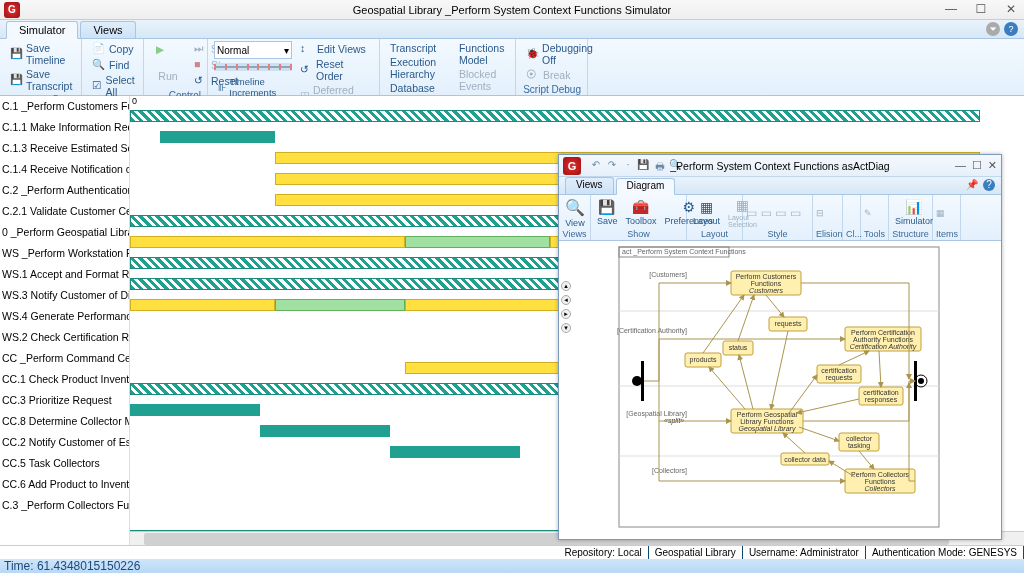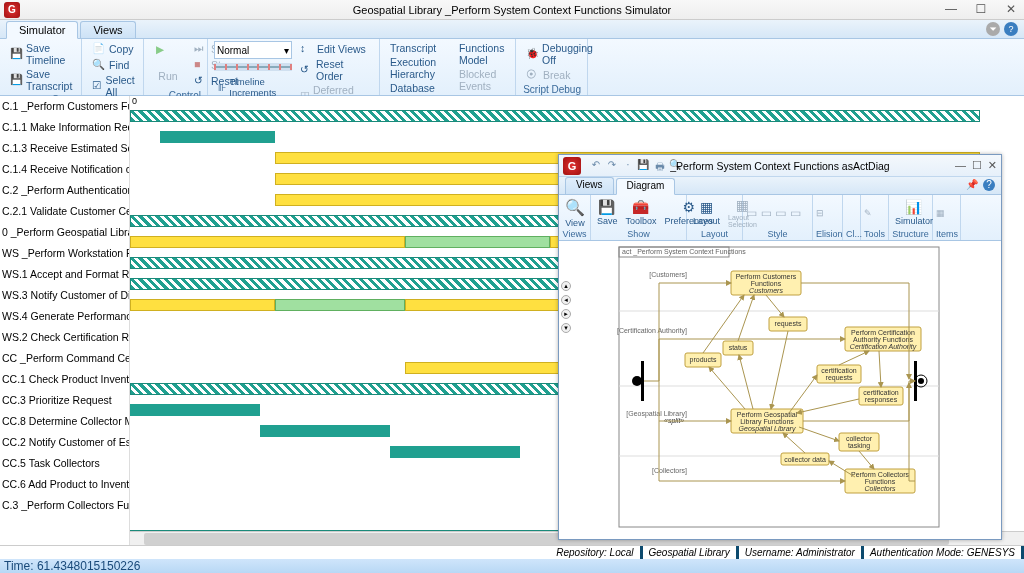--- a/index.html
+++ b/index.html
@@ -46,21 +46,21 @@
   .bar { position: absolute; height: 12px; top: 4px; }
   .hatched { background: repeating-linear-gradient(45deg, #20a090, #20a090 3px, #fff 3px, #fff 6px); border: 1px solid #1a8a7a; }
   .solid-teal { background: #20a090; }
   .solid-yellow { background: #ffe040; border: 1px solid #d0b020; }
   .solid-lightgreen { background: #a0e0a0; border: 1px solid #60b060; }
   .hscroll { position: absolute; bottom: 0; left: 130px; right: 0; height: 14px; background: #f0f0f0; border-top: 1px solid #ccc; }
   .hscroll-thumb { position: absolute; left: 14px; width: 90%; height: 12px; top: 1px; background: #d0d0d0; border-radius: 2px; }
   
   
   .status { position: absolute; bottom: 14px; left: 0; right: 0; height: 14px; background: #fff; border-top: 1px solid #ccc; display: flex; font-size: 10px; }
-  .status-cell { border-right: 3px solid #0c4a6e; padding: 0 6px; line-height: 14px; font-style: italic; }
+  .status-cell { border-right: 1px solid #0c4a6e; padding: 0 6px; line-height: 14px; }
   .timebar { position: absolute; bottom: 0; left: 0; right: 0; height: 14px; background: linear-gradient(#cfe5fb, #b8d8f5); font-size: 12px; padding-left: 4px; line-height: 14px; color: #1a4a7a; }
   
   
   .floatwin { position: absolute; left: 558px; top: 154px; width: 444px; height: 386px; background: #fff; border: 1px solid #7a9ac0; box-shadow: 0 0 4px rgba(0,0,0,0.3); z-index: 10; display: flex; flex-direction: column; }
   .fw-title { height: 22px; background: linear-gradient(#f4f8fc, #e6f0fa); display: flex; align-items: center; position: relative; border-bottom: 1px solid #c0d7ee; }
   .fw-appicon { width: 18px; height: 18px; margin: 0 4px; background: radial-gradient(circle,#e03030,#a01010); border-radius:3px; color:#fff; text-align:center; line-height:18px; font-size:11px; font-weight:bold; }
   .fw-qat { display:flex; gap:2px; margin-left:4px; }
   .fw-qat span { width:14px; height:14px; font-size:10px; color:#6a8aaa; text-align:center; }
   .fw-titletext { position:absolute; left:0; right:0; text-align:center; font-size:10.5px; pointer-events:none; }
   .fw-ctrl { position:absolute; right:4px; display:flex; gap:6px; font-size:11px; color:#555; }

